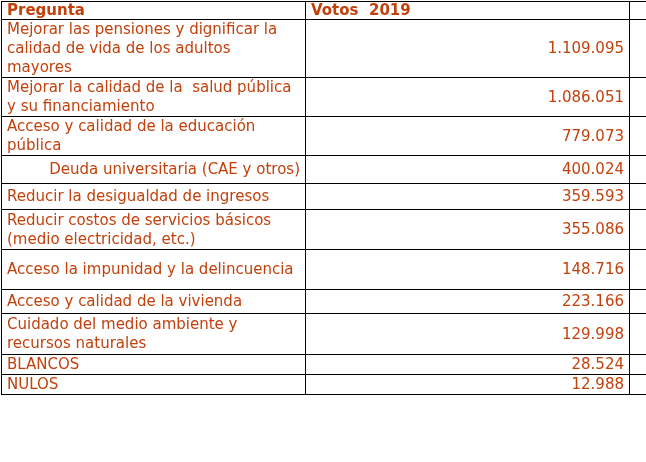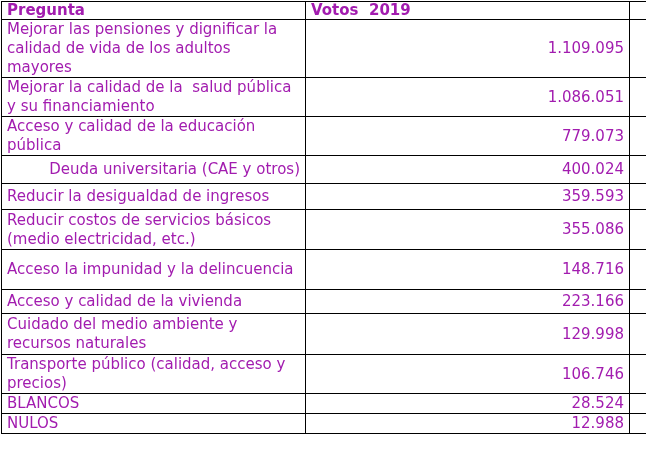--- a/index.html
+++ b/index.html
@@ -4,21 +4,21 @@
   <style>
     html, body { margin: 0; padding: 0; background: #ffffff; }
     body { width: 646px; height: 462px; overflow: hidden; position: relative; }
     table.votes {
       position: absolute; left: 1px; top: 1px;
       border-collapse: collapse;
       table-layout: fixed;
       width: 645px;
       font-family: "DejaVu Sans", sans-serif;
       font-size: 15px;
-      color: #a21caf;
+      color: #c2410c;
       line-height: 19px;
     }
     table.votes td, table.votes th {
       border: 1.5px solid #000000;
       padding: 0 5px;
       vertical-align: middle;
       overflow: hidden;
     }
     table.votes th {
       font-weight: bold;
@@ -89,25 +89,20 @@
     <tr style="height: 24px;">
       <td class="q" style="vertical-align:middle;">Acceso y calidad de la vivienda</td>
       <td class="v">223.166</td>
       <td class="e"></td>
     </tr>
     <tr style="height: 41px;">
       <td class="q">Cuidado del medio ambiente y recursos naturales</td>
       <td class="v">129.998</td>
       <td class="e"></td>
     </tr>
-    <tr style="height: 38px;">
-      <td class="q">Transporte público (calidad, acceso y precios)</td>
-      <td class="v">106.746</td>
-      <td class="e"></td>
-    </tr>
     <tr style="height: 19px;">
       <td class="q">BLANCOS</td>
       <td class="v">28.524</td>
       <td class="e"></td>
     </tr>
     <tr style="height: 19px;">
       <td class="q">NULOS</td>
       <td class="v">12.988</td>
       <td class="e"></td>
     </tr>

